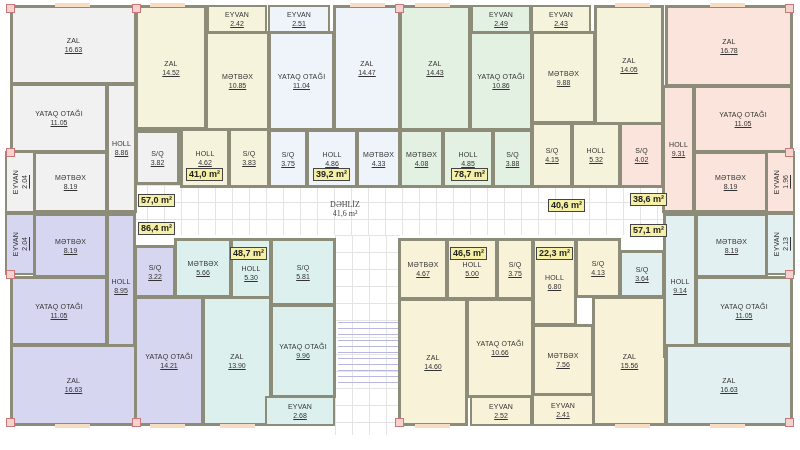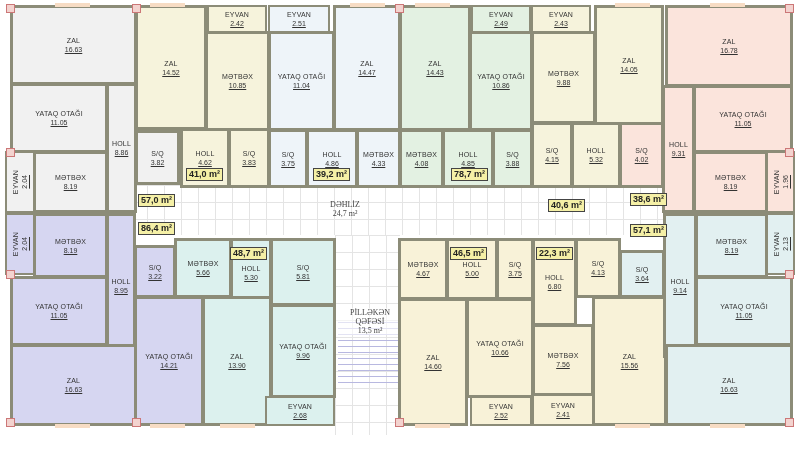--- a/index.html
+++ b/index.html
@@ -19,28 +19,23 @@
 </style>
 </head>
 <body>
 
 <div id="plan">
 
   <div class="corr" style="left:130px;top:185px;width:640px;height:50px;"></div>
   <div class="corr" style="left:335px;top:235px;width:65px;height:200px;"></div>
   <div class="corr-label" style="left:300px;top:200px;width:90px;">
     <div>DƏHLİZ</div>
-    <div>24,7 m²</div>
+    <div>41,6 m²</div>
   </div>
   <div class="stairs" style="left:338px;top:318px;width:60px;height:65px;"></div>
-  <div class="corr-label" style="left:330px;top:308px;width:80px;background:rgba(255,255,255,0.6);">
-    <div>PİLLƏKƏN</div>
-    <div>QƏFƏSİ</div>
-    <div>13,5 m²</div>
-  </div>
 
   <div class="room" style="left:10px;top:5px;width:127px;height:80px;background:#f1f1f1;">
     <span class="nm">ZAL</span>
       <span class="ar">16.63</span>
     </div>
   <div class="room" style="left:10px;top:83px;width:98px;height:70px;background:#f1f1f1;">
     <span class="nm">YATAQ OTAĞI</span>
       <span class="ar">11.05</span>
     </div>
   <div class="room" style="left:106px;top:83px;width:31px;height:130px;background:#f1f1f1;">

